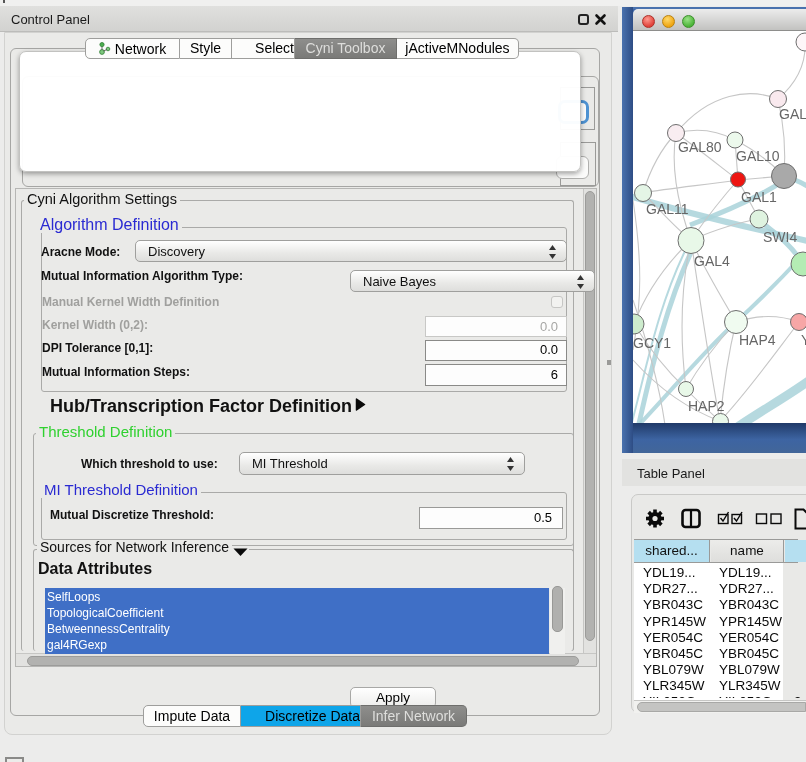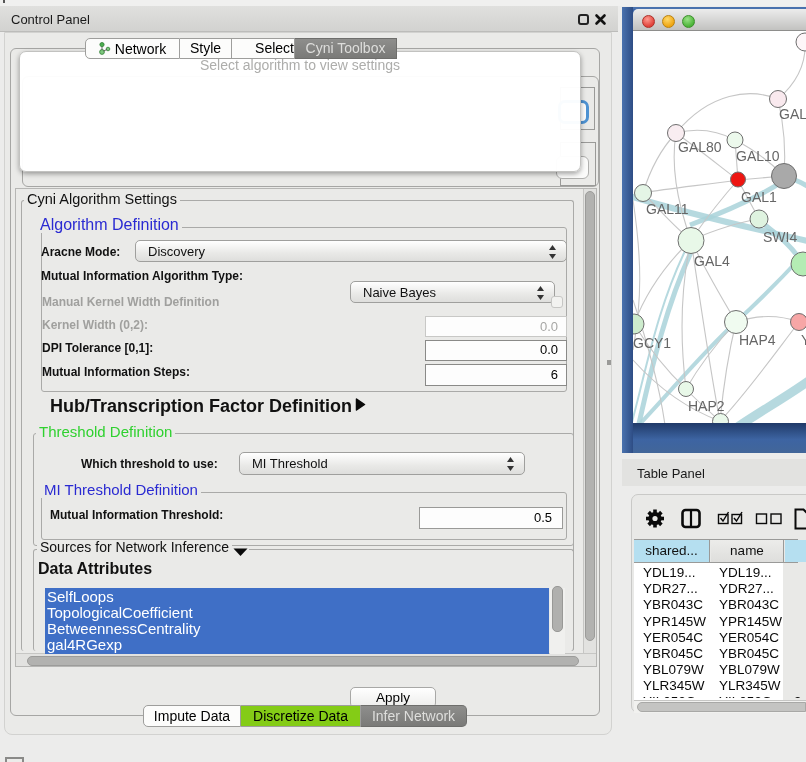--- a/index.html
+++ b/index.html
@@ -41,20 +41,21 @@
         <circle cx="3" cy="2.6" r="2.1" fill="#4caf50" stroke="#2e7d32" stroke-width=".8"></circle>
         <circle cx="3" cy="10" r="2.4" fill="#7ec87e" stroke="#2e7d32" stroke-width=".8"></circle>
         <circle cx="9" cy="7" r="1.8" fill="#7ec87e" stroke="#2e7d32" stroke-width=".8"></circle>
         <path d="M3 5 L3 8 M4.5 9 L8 7.5" stroke="#555" stroke-width=".9"></path>
       </svg>
       <span>Network</span>
     </div>
  <div style="width:52px;background:#fcfcfb;border:1px solid #9e9e9c;border-left:none;text-align:center;line-height:19px">Style</div>
  <div style="width:63px;background:#fcfcfb;border:1px solid #9e9e9c;border-left:none;text-align:right;line-height:19px">Select</div>
  <div style="width:102px;background:linear-gradient(#8e8e8c,#7a7a78);border:1px solid #6e6e6c;border-left:none;text-align:center;line-height:19px;color:#dededc">Cyni Toolbox</div>
+ <div style="width:122px;background:#fcfcfb;border:1px solid #9e9e9c;border-left:none;border-radius:0 5px 5px 0;text-align:center;line-height:19px">jActiveMNodules</div>
 </div>
 
 <div class="abs" style="left:15px;top:188px;width:582px;height:479px;border:1px solid #b6b6b4"></div>
 
 <div class="abs" style="left:583px;top:189px;width:13px;height:464px;background:#e2e2e0;border-left:1px solid #c6c6c4"></div>
 <div class="abs" style="left:585px;top:191px;width:10px;height:450px;background:#b2b2b0;border:1px solid #9c9c9a;border-radius:5px"></div>
 <div class="abs" style="left:16px;top:653px;width:580px;height:13px;background:#e2e2e0;border-top:1px solid #c6c6c4"></div>
 <div class="abs" style="left:27px;top:656px;width:552px;height:10px;background:#b2b2b0;border:1px solid #9c9c9a;border-radius:5px"></div>
 
 <div class="grp" style="left:21px;top:200px;width:553px;height:451px;border-bottom:none"></div>
@@ -64,21 +65,21 @@
 <div class="glab" style="left:37px;top:216px;color:#2a2ad2;font-size:16px;line-height:17px">Algorithm Definition</div>
 <div class="lbl b" style="left:41px;top:245px">Aracne Mode:</div>
 <div class="combo" style="left:135px;top:240px;width:432px;height:22px">
     <span>Discovery</span>
     <svg width="9" height="14" style="position:absolute;right:9px;top:4px">
       <path d="M4.5 0 L8 5 L1 5 Z" fill="#333"></path>
       <path d="M4.5 14 L8 9 L1 9 Z" fill="#333"></path>
     </svg>
   </div>
 <div class="lbl b" style="left:41px;top:269px">Mutual Information Algorithm Type:</div>
-<div class="combo" style="left:350px;top:281px;width:205px;height:22px">
+<div class="combo" style="left:350px;top:270px;width:245px;height:22px">
     <span>Naive Bayes</span>
     <svg width="9" height="14" style="position:absolute;right:9px;top:4px">
       <path d="M4.5 0 L8 5 L1 5 Z" fill="#333"></path>
       <path d="M4.5 14 L8 9 L1 9 Z" fill="#333"></path>
     </svg>
   </div>
 <div class="lbl b gray" style="left:42px;top:295px">Manual Kernel Width Definition</div>
 <div class="abs" style="left:551px;top:296px;width:12px;height:12px;background:#f2f2f0;border:1px solid #c6c6c4;border-radius:3px"></div>
 <div class="lbl b gray" style="left:42px;top:318px">Kernel Width (0,2):</div>
 <div class="fld" style="left:425px;top:316px;width:142px;height:21px;border:1px solid #c8c8c6;color:#a7a7a5;line-height:19px;padding-right:8px">0.0</div>
@@ -96,38 +97,38 @@
 <div class="lbl b" style="left:81px;top:457px">Which threshold to use:</div>
 <div class="combo" style="left:239px;top:452px;width:286px;height:23px">
     <span>MI Threshold</span>
     <svg width="9" height="14" style="position:absolute;right:9px;top:4px">
       <path d="M4.5 0 L8 5 L1 5 Z" fill="#333"></path>
       <path d="M4.5 14 L8 9 L1 9 Z" fill="#333"></path>
     </svg>
   </div>
 <div class="grp" style="left:41px;top:492px;width:526px;height:48px"></div>
 <div class="glab" style="left:41px;top:482px;color:#2a2ad2;font-size:15px;line-height:16px">MI Threshold Definition</div>
-<div class="lbl b" style="left:50px;top:508px">Mutual Information Threshold:</div>
+<div class="lbl b" style="left:50px;top:508px">Mutual Discretize Threshold:</div>
 <div class="fld" style="left:419px;top:507px;width:144px;height:22px;border:1.5px solid #9a9a98;color:#000;line-height:19px;padding-right:10px">0.5</div>
 
 <div class="grp" style="left:33px;top:549px;width:541px;height:102px;border-bottom:none"></div>
 <div class="glab" style="left:37px;top:540px;color:#111;font-size:14px;line-height:15px">Sources for Network Inference</div>
 <svg class="abs" style="left:232px;top:547px;background:#eaeae8" width="17" height="10">
     <path d="M1.5 1.5 L15.5 1.5 L8.5 9 Z" fill="#0a0a0a"></path>
   </svg>
 <div class="lbl b" style="left:38px;top:560px;font-size:16px">Data Attributes</div>
-<div class="abs" style="left:45px;top:588px;width:504px;height:66px;background:#3f6fc6;color:#fff;font-size:15px;line-height:16.1px;padding:1px 0 0 2px">SelfLoops<br>TopologicalCoefficient<br>BetweennessCentrality<br>gal4RGexp</div>
+<div class="abs" style="left:45px;top:588px;width:504px;height:66px;background:#3f6fc6;color:#fff;font-size:12px;line-height:16.1px;padding:1px 0 0 2px">SelfLoops<br>TopologicalCoefficient<br>BetweennessCentrality<br>gal4RGexp</div>
 <div class="abs" style="left:550px;top:588px;width:15px;height:66px;background:#f0f0ee"></div>
 <div class="abs" style="left:552px;top:586px;width:11px;height:46px;background:#b0b0ae;border:1px solid #989896;border-radius:5px"></div>
 
 <div class="abs" style="left:350px;top:687px;width:86px;height:21px;border:1px solid #a8a8a6;border-radius:5px;background:linear-gradient(#ffffff,#ededeb);font-size:13.5px;text-align:center;line-height:20px;z-index:3">Apply</div>
 
 <div class="abs" style="left:143px;top:705px;height:22px;display:flex;font-size:14px;z-index:5">
  <div style="width:98px;background:#fcfcfb;border:1px solid #9e9e9c;border-radius:5px 0 0 5px;text-align:center;line-height:20px">Impute Data</div>
- <div style="width:120px;background:#84cc16;border:1px solid #9e9e9c;border-left:none;text-align:center;line-height:20px">Discretize Data</div>
+ <div style="width:120px;background:#0ea5e9;border:1px solid #9e9e9c;border-left:none;text-align:right;line-height:20px">Discretize Data</div>
  <div style="width:106px;background:linear-gradient(#8e8e8c,#7a7a78);border:1px solid #6e6e6c;border-left:none;border-radius:0 5px 5px 0;text-align:center;line-height:20px;color:#dededc">Infer Network</div>
 </div>
 
 <div class="abs" style="left:5px;top:757px;width:19px;height:10px;border:2px solid #8a8a88;background:#ececea"></div>
 
 <div class="abs" style="left:607px;top:360px;width:4px;height:5px;background:#9a9a98"></div>
 
 <div class="abs" style="left:622px;top:7px;width:184px;height:446px;background:#3f66a7"></div>
 <div class="abs" style="left:622px;top:7px;width:11px;height:446px;background:linear-gradient(to right,#4a72ae,#2e4d85)"></div>
 <div class="abs" style="left:633px;top:423px;width:173px;height:30px;background:linear-gradient(#203a68,#3d64a2 55%,#426699)"></div>
@@ -256,14 +257,13 @@
 </div>
 <div class="abs" style="left:634px;top:694px;width:172px;height:4px;overflow:hidden;font-size:13.5px;color:#0a0a0a">
     <span style="position:absolute;left:9px;top:0">YIL052C</span>
     <span style="position:absolute;left:85px;top:0">YIL052C</span>
     <span style="position:absolute;left:160px;top:0">9.</span>
   </div>
 <div class="abs" style="left:634px;top:700px;width:172px;height:13px;background:#f1f1ef;border-top:1px solid #c6c6c4"></div>
 <div class="abs" style="left:637px;top:702px;width:169px;height:10px;background:#c4c4c2;border:1px solid #a8a8a6;border-radius:5px 0 0 5px"></div>
 
 <div class="abs" style="left:19px;top:51px;width:562px;height:121px;background:rgba(255,255,255,.97);border:1px solid #c2c2c0;border-radius:7px;box-shadow:0 2px 5px rgba(0,0,0,.35);z-index:10">
- <div style="text-align:center;font-size:14px;color:#adadab;margin-top:5px">Select algorithm to view settings</div>
 </div>
 
 </body></html>

